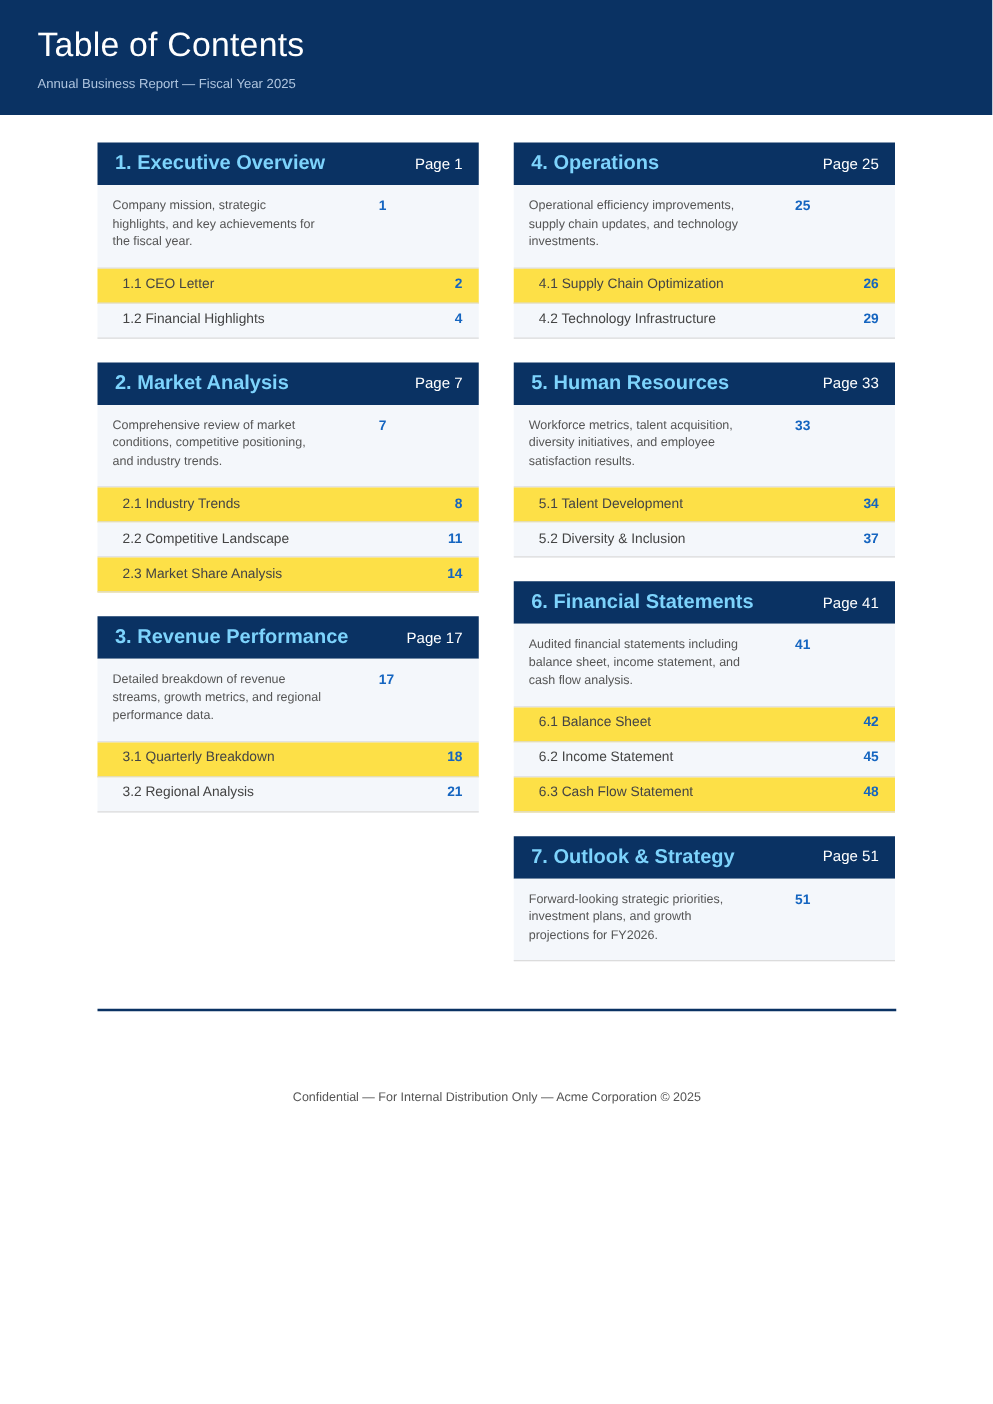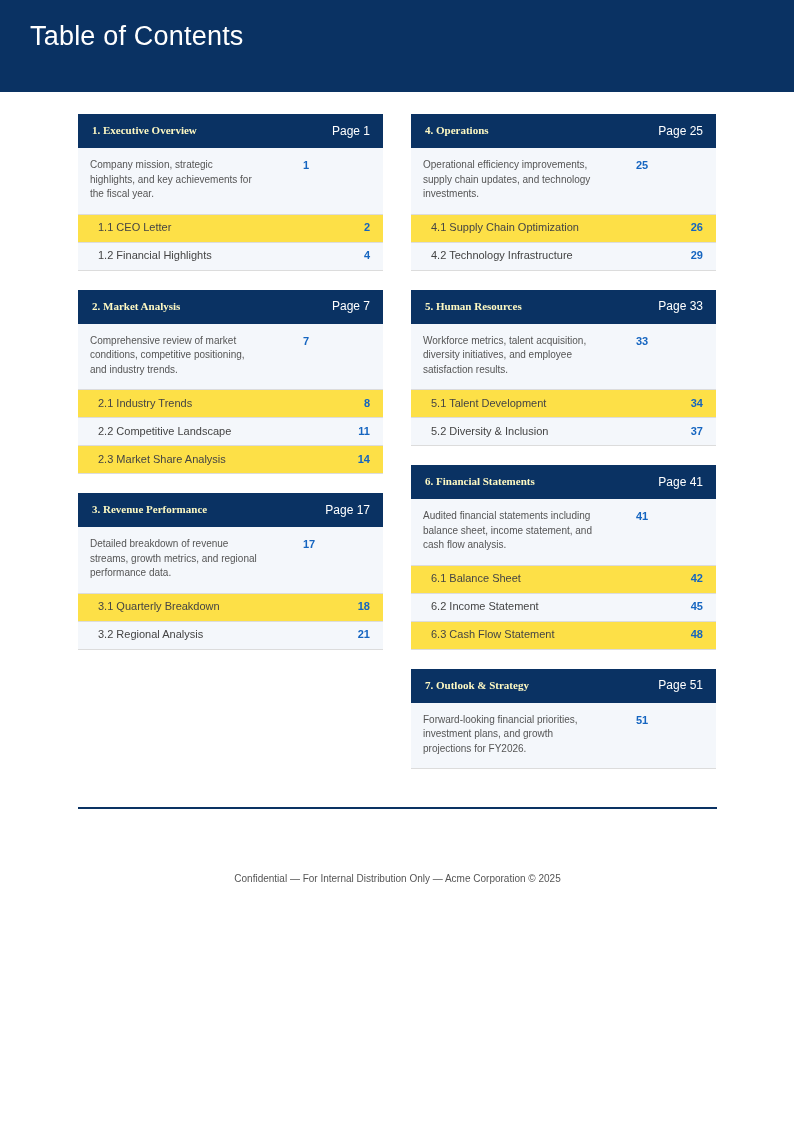--- a/index.html
+++ b/index.html
@@ -62,26 +62,25 @@
   .chapter-header {
     background: #0a3263;
     display: flex;
     align-items: center;
     justify-content: space-between;
     padding: 9px 13px 9px 14px;
     box-sizing: border-box;
     height: 34px;
   }
   .chapter-title {
-    color: #fef9c3;
-    font-size: 11px;
+    color: #7dd3fc;
+    font-size: 16px;
     font-weight: bold;
     line-height: 1.2;
     white-space: nowrap;
-    font-family: Liberation Serif, serif;
   }
   .chapter-pagelabel {
     color: #ffffff;
     font-size: 12px;
     font-weight: normal;
     line-height: 1.2;
     white-space: nowrap;
     padding-left: 10px;
   }
 
@@ -150,20 +149,21 @@
     font-size: 10px;
     line-height: 1.3;
     margin-top: 48px;
   }
 </style>
 </head>
 <body>
 
 <div class="doc-header">
   <div class="doc-title">Table of Contents</div>
+  <div class="doc-subtitle">Annual Business Report — Fiscal Year 2025</div>
 </div>
 
 <div class="toc-body">
   <div class="toc-columns" id="toc-columns">
       <div class="toc-column">
         <div class="chapter-card">
           <div class="chapter-header">
             <span class="chapter-title">1. Executive Overview</span>
             <span class="chapter-pagelabel">Page 1</span>
           </div>
@@ -279,21 +279,21 @@
             <span class="section-label">6.3 Cash Flow Statement</span>
             <span class="section-page">48</span>
           </div>
         </div>
         <div class="chapter-card">
           <div class="chapter-header">
             <span class="chapter-title">7. Outlook &amp; Strategy</span>
             <span class="chapter-pagelabel">Page 51</span>
           </div>
           <div class="chapter-desc-row">
-            <div class="chapter-desc">Forward-looking financial priorities, investment plans, and growth projections for FY2026.</div>
+            <div class="chapter-desc">Forward-looking strategic priorities, investment plans, and growth projections for FY2026.</div>
             <div class="chapter-desc-page">51</div>
           </div>
         </div>
       </div>
     </div>
 </div>
 
 <div class="doc-footer">
   <div class="footer-text">Confidential — For Internal Distribution Only — Acme Corporation © 2025</div>
 </div>

